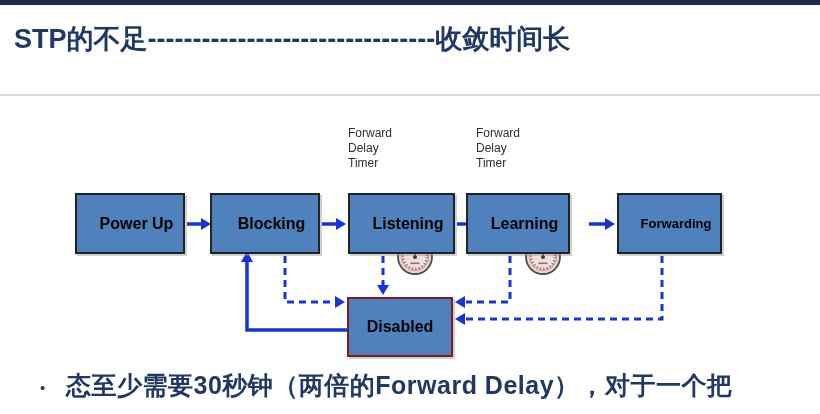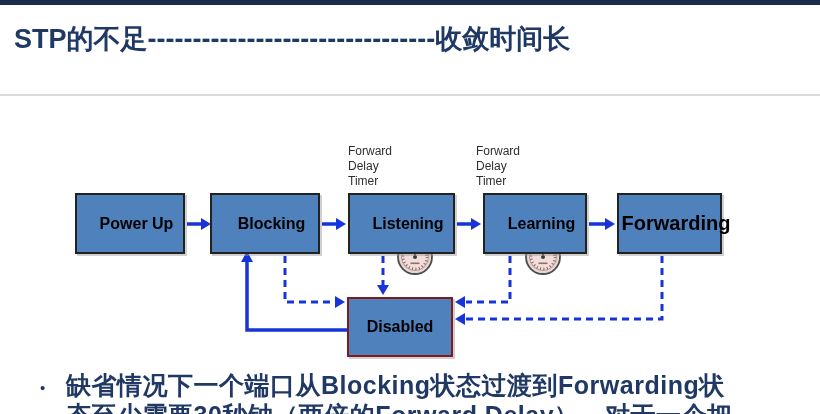--- a/index.html
+++ b/index.html
@@ -16,29 +16,29 @@
 
   .diagram-svg { position:absolute; left:0; top:100px; width:820px; height:290px; }
 
   .state-box { position:absolute; top:193px; height:61px; background:#4f81bd;
     border:2px solid #222222; box-shadow:2px 2px 0 0 rgba(150,150,150,0.45);
     display:flex; align-items:center; justify-content:center;
     font-weight:bold; font-size:16px; color:#000; text-align:center;padding-left:13px; }
   .box-powerup   { left:75px;  width:110px; }
   .box-blocking  { left:210px; width:110px; }
   .box-listening { left:348px; width:107px; }
-  .box-learning  { left:483px; width:104px; }
-  .box-forwarding{ left:617px; width:105px; font-size:20px; }
+  .box-learning  { left:466px; width:104px; }
+  .box-forwarding{ left:617px; width:105px; font-size:13px; }
   .box-disabled  { position:absolute; left:347px; top:297px; width:106px; height:60px;
     background:#4f81bd; border:2px solid #7f1d1d; box-shadow:2px 2px 0 0 rgba(150,150,150,0.45);
     display:flex; align-items:center; justify-content:center;
     font-weight:bold; font-size:16px; color:#000; }
 
   .timer-label { position:absolute; top:126px; width:60px; font-size:12px; line-height:15px;
-    color:#2f2f2f;margin-top:18px; }
+    color:#2f2f2f; }
   .timer-label-1 { left:348px; }
   .timer-label-2 { left:476px; }
 
   .bullet-block { position:absolute; left:40px; top:370px; width:780px; }
   .bullet-row { display:flex; align-items:flex-start; }
   .bullet-marker { font-size:15px; color:#1f3864; margin-top:9px; width:26px; }
   .bullet-text { font-size:25px; font-weight:bold; color:#1f3864; line-height:30px;
     letter-spacing:0.5px; white-space:nowrap; }
 </style>
 </head>
@@ -121,19 +121,18 @@
   <div class="state-box box-blocking">Blocking</div>
   <div class="state-box box-listening">Listening</div>
   <div class="state-box box-learning">Learning</div>
   <div class="state-box box-forwarding">Forwarding</div>
   <div class="box-disabled">Disabled</div>
 
   <div class="bullet-block">
     <div class="bullet-row">
       <div class="bullet-marker">•</div>
       <div class="bullet-text">
-        <div>缺省情况下一个端口从Blocking状态过渡到Forwarding状</div>
         <div>态至少需要30秒钟（两倍的Forward Delay），对于一个把</div>
       </div>
     </div>
   </div>
 
 </div>
 
 </body></html>

